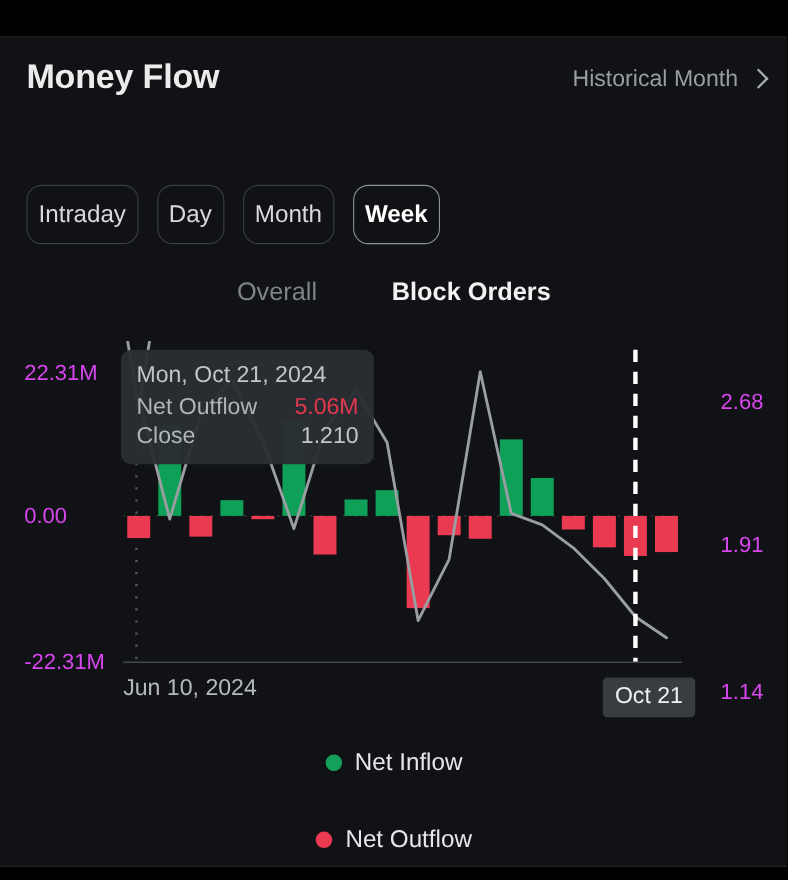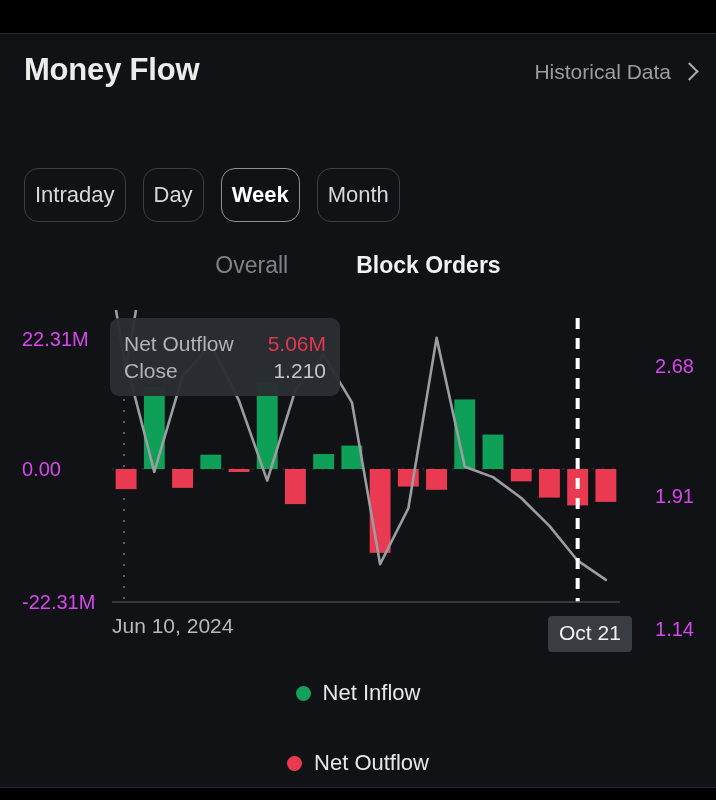--- a/index.html
+++ b/index.html
@@ -159,30 +159,30 @@
 
 <div id="app">
 
   <div class="panel"></div>
   <div class="hairline-top"></div>
   <div class="hairline-bottom"></div>
 
   <div class="header">
     <div class="title">Money Flow</div>
     <div class="hist-link">
-      <span class="hist-label">Historical Data</span>
+      <span class="hist-label">Historical Month</span>
       <span class="chevron"></span>
     </div>
   </div>
 
   <div class="ranges">
     <div class="pill">Intraday</div>
     <div class="pill">Day</div>
+    <div class="pill">Month</div>
     <div class="pill active">Week</div>
-    <div class="pill">Month</div>
   </div>
 
   <div class="subtabs">
     <div class="subtab">Overall</div>
     <div class="subtab active">Block Orders</div>
   </div>
 
   <div class="chart-wrap">
     <div class="axis-label ax-left" style="top:18px">22.31M</div>
     <div class="axis-label ax-left" style="top:148px">0.00</div>
@@ -218,20 +218,21 @@
           <line x1="0" y1="292" x2="508" y2="292" stroke="#43464b" stroke-width="1.5"></line>
           <polyline points="4,0 14,60 24,0" fill="none" stroke="#9a9da1" stroke-width="2.6"></polyline>
         </svg>
     </div>
   </div>
 
   <div class="xlabel">Jun 10, 2024</div>
   <div class="datepill">Oct 21</div>
 
   <div class="tooltip">
+    <div class="tt-date">Mon, Oct 21, 2024</div>
     <div class="tt-row">
       <span class="tt-key">Net Outflow</span>
       <span class="tt-val-out">5.06M</span>
     </div>
     <div class="tt-row">
       <span class="tt-key">Close</span>
       <span class="tt-val">1.210</span>
     </div>
   </div>
 

